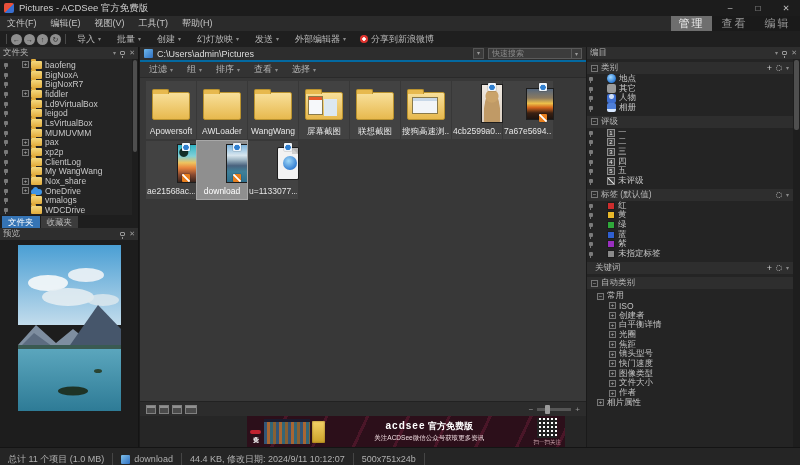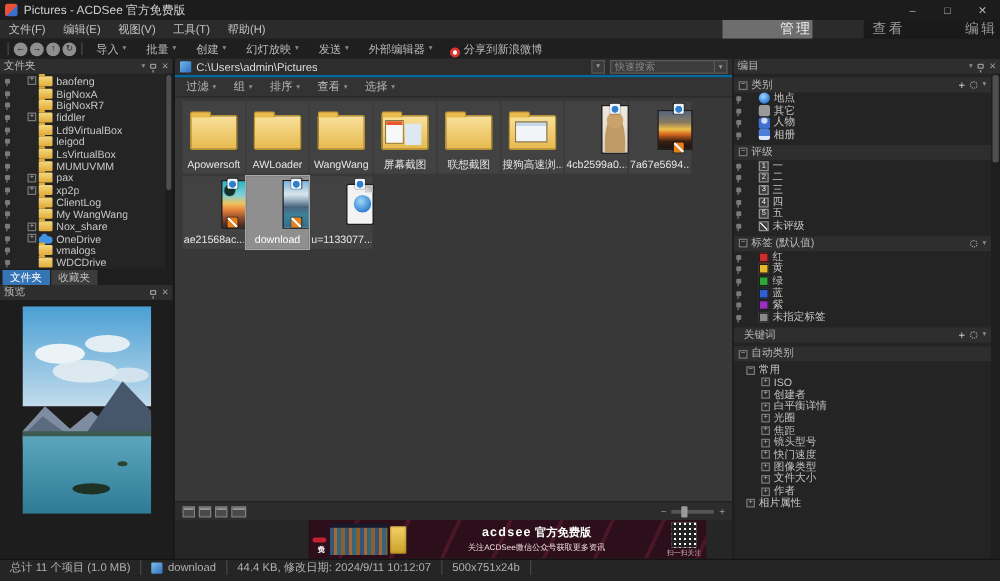--- a/index.html
+++ b/index.html
@@ -10,30 +10,30 @@
   
   .titlebar{position:absolute;left:0;top:0;width:800px;height:16px;background:#1c1c1c;display:flex;align-items:center;font-size:9.5px;color:#d0d0d0}
   .app-ico{width:10px;height:10px;margin:0 5px 0 4px;border-radius:2px;background:linear-gradient(135deg,#e8503a 0 55%,#3a6fd0 55% 100%);flex:none}
   .win-ctrls{margin-left:auto;display:flex}
   .win-btn{width:28px;height:16px;display:flex;align-items:center;justify-content:center;font-size:8.5px;color:#bdbdbd}
 
   
   .menubar{position:absolute;left:0;top:16px;width:691px;height:15px;background:#2b2b2b;display:flex;align-items:center;font-size:9px;color:#c4c4c4}
   .menu-item{padding:0 7px;height:100%;display:flex;align-items:center}
   .mode-tabs{position:absolute;right:2px;top:16px;height:15px;display:flex;gap:2px}
-  .mode-tab{width:72px;text-align:right;line-height:15px;font-size:11px;letter-spacing:2px;color:#9a9a9a}
+  .mode-tab{width:41px;text-align:center;line-height:15px;font-size:11px;letter-spacing:2px;color:#9a9a9a}
   .mode-tab.tab-active{background:#6e6e6e;color:#efefef}
 
   
   .toolbar{position:absolute;left:0;top:31px;width:800px;height:16px;background:#1f1f1f;display:flex;align-items:center;font-size:9px;color:#b8b8b8;padding-left:3px}
   .tb-sep{width:1px;height:10px;background:#4a4a4a;margin:0 3px}
   .nav-btn{width:11px;height:11px;border-radius:50%;background:#8f8f8f;color:#2a2a2a;font-size:7px;line-height:11px;text-align:center;margin:0 1px}
   .tool-menu{padding:0 8px;display:flex;align-items:center;gap:3px}
   .caret{font-size:6px;color:#8a8a8a;line-height:1}
-  .share-item{display:flex;align-items:flex-end;gap:3px;padding:0 6px}
+  .share-item{display:flex;align-items:center;gap:3px;padding:0 6px}
   .share-dot{width:8px;height:8px;border-radius:50%;background:radial-gradient(circle at 50% 50%,#fff 0 1.5px,#e0342f 2px);flex:none}
 
   
   .left-pane{position:absolute;left:0;top:47px;width:139px;bottom:18px;background:#242424;border-right:1px solid #141414;display:flex;flex-direction:column}
   .pane-header{height:12px;background:#2e2e2e;display:flex;align-items:center;font-size:8.5px;color:#b5b5b5;padding:0 3px;flex:none}
   .ph-icons{margin-left:auto;display:flex;gap:4px;align-items:center;color:#999;font-size:7px}
   .pin-ico{width:5px;height:4px;border:1px solid #999;border-radius:1px;position:relative}
   .pin-ico::after{content:"";position:absolute;left:1px;top:4px;width:1px;height:2px;background:#999}
   .tree{height:156px;overflow:hidden;position:relative;padding-top:1px;flex:none}
   .tree-scroll{position:absolute;right:0;top:0;width:6px;height:100%;background:#1e1e1e}
@@ -126,21 +126,21 @@
   .rsq.mark-slash{background:linear-gradient(45deg,#3e3e3e 40%,#ddd 45% 55%,#3e3e3e 60%)}
   .lsq{width:8px;height:8px;border:1px solid #1d1d1d;margin-left:11px;flex:none}
   .lab-red{background:#cc2d2d}.lab-yellow{background:#e8b82a}.lab-green{background:#2fa83a}
   .lab-blue{background:#2f5fd0}.lab-purple{background:#9a2fc0}.lab-none{background:#8a8a8a}
   .atree{margin-top:2px}
   .agroup{display:flex;align-items:center;gap:3px;font-size:8.5px;color:#c6c6c6;height:10px;padding-left:10px}
   .arow{display:flex;align-items:center;gap:3px;font-size:8.5px;color:#c0c0c0;height:9.7px;padding-left:22px}
   .afooter{display:flex;align-items:center;gap:3px;font-size:8.5px;color:#c6c6c6;height:10px;padding-left:10px}
 
   
-  .statusbar{position:absolute;left:0;bottom:0;width:800px;height:18px;background:#252525;display:flex;align-items:flex-start;font-size:9px;color:#b0b0b0;border-top:1px solid #141414}
+  .statusbar{position:absolute;left:0;bottom:0;width:800px;height:18px;background:#252525;display:flex;align-items:flex-end;font-size:9px;color:#b0b0b0;border-top:1px solid #141414}
   .sseg{padding:0 8px;height:12px;display:flex;align-items:center;border-right:1px solid #454545;gap:4px;white-space:nowrap}
   .mini-ico{width:9px;height:9px;background:linear-gradient(135deg,#7ec0ea,#2f6fc0);border-radius:1px;flex:none}
 </style>
 </head>
 <body>
 
 <div class="app">
 
   <div class="titlebar">
     <span class="app-ico"></span>

